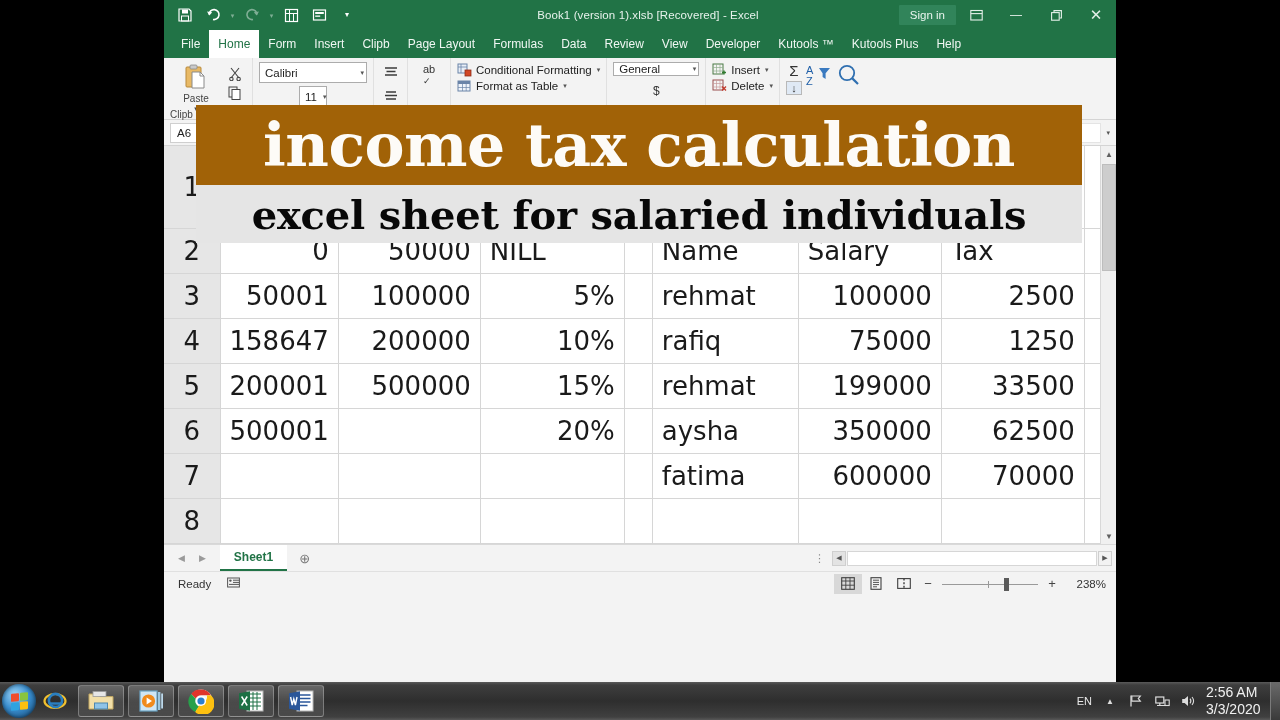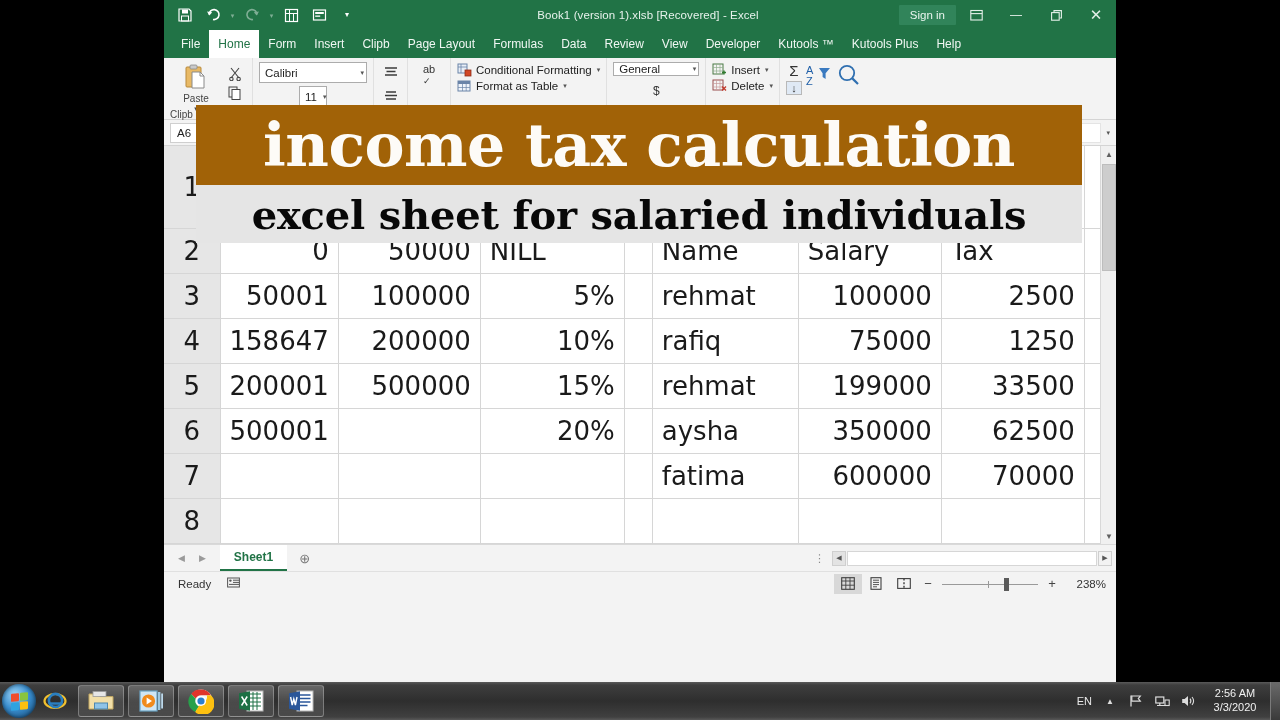--- a/index.html
+++ b/index.html
@@ -196,21 +196,21 @@
 
   .tb-ie { width: 38px; display: flex; align-items: center; justify-content: center; }
   .tb-item {
     width: 46px; height: 32px; margin-left: 4px;
     background: linear-gradient(to bottom, rgba(255,255,255,.22), rgba(255,255,255,.06));
     border: 1px solid rgba(255,255,255,.28); border-radius: 3px;
     display: flex; align-items: center; justify-content: center;
   }
   .tray { margin-left: auto; display: flex; align-items: center; gap: 10px; padding-right: 6px; color: #e8e8e8; font-size: 11px; }
   .tray-ico { width: 16px; height: 16px; display: flex; align-items: center; justify-content: center; color: #dcdcdc; font-size: 12px; }
-  .clock { text-align: center; line-height: 1.25; font-size: 11px; color: #f0f0f0; width: 58px; }
+  .clock { text-align: left; line-height: 1.25; font-size: 14px; color: #f0f0f0; width: 58px; }
   .show-desktop { width: 10px; height: 38px; background: linear-gradient(to bottom,#6a6a6a,#3a3a3a); border-left: 1px solid #7a7a7a; }
 </style>
 </head>
 <body>
 
 <div id="screen">
 
   <div id="excel">
 
     <div class="titlebar">

